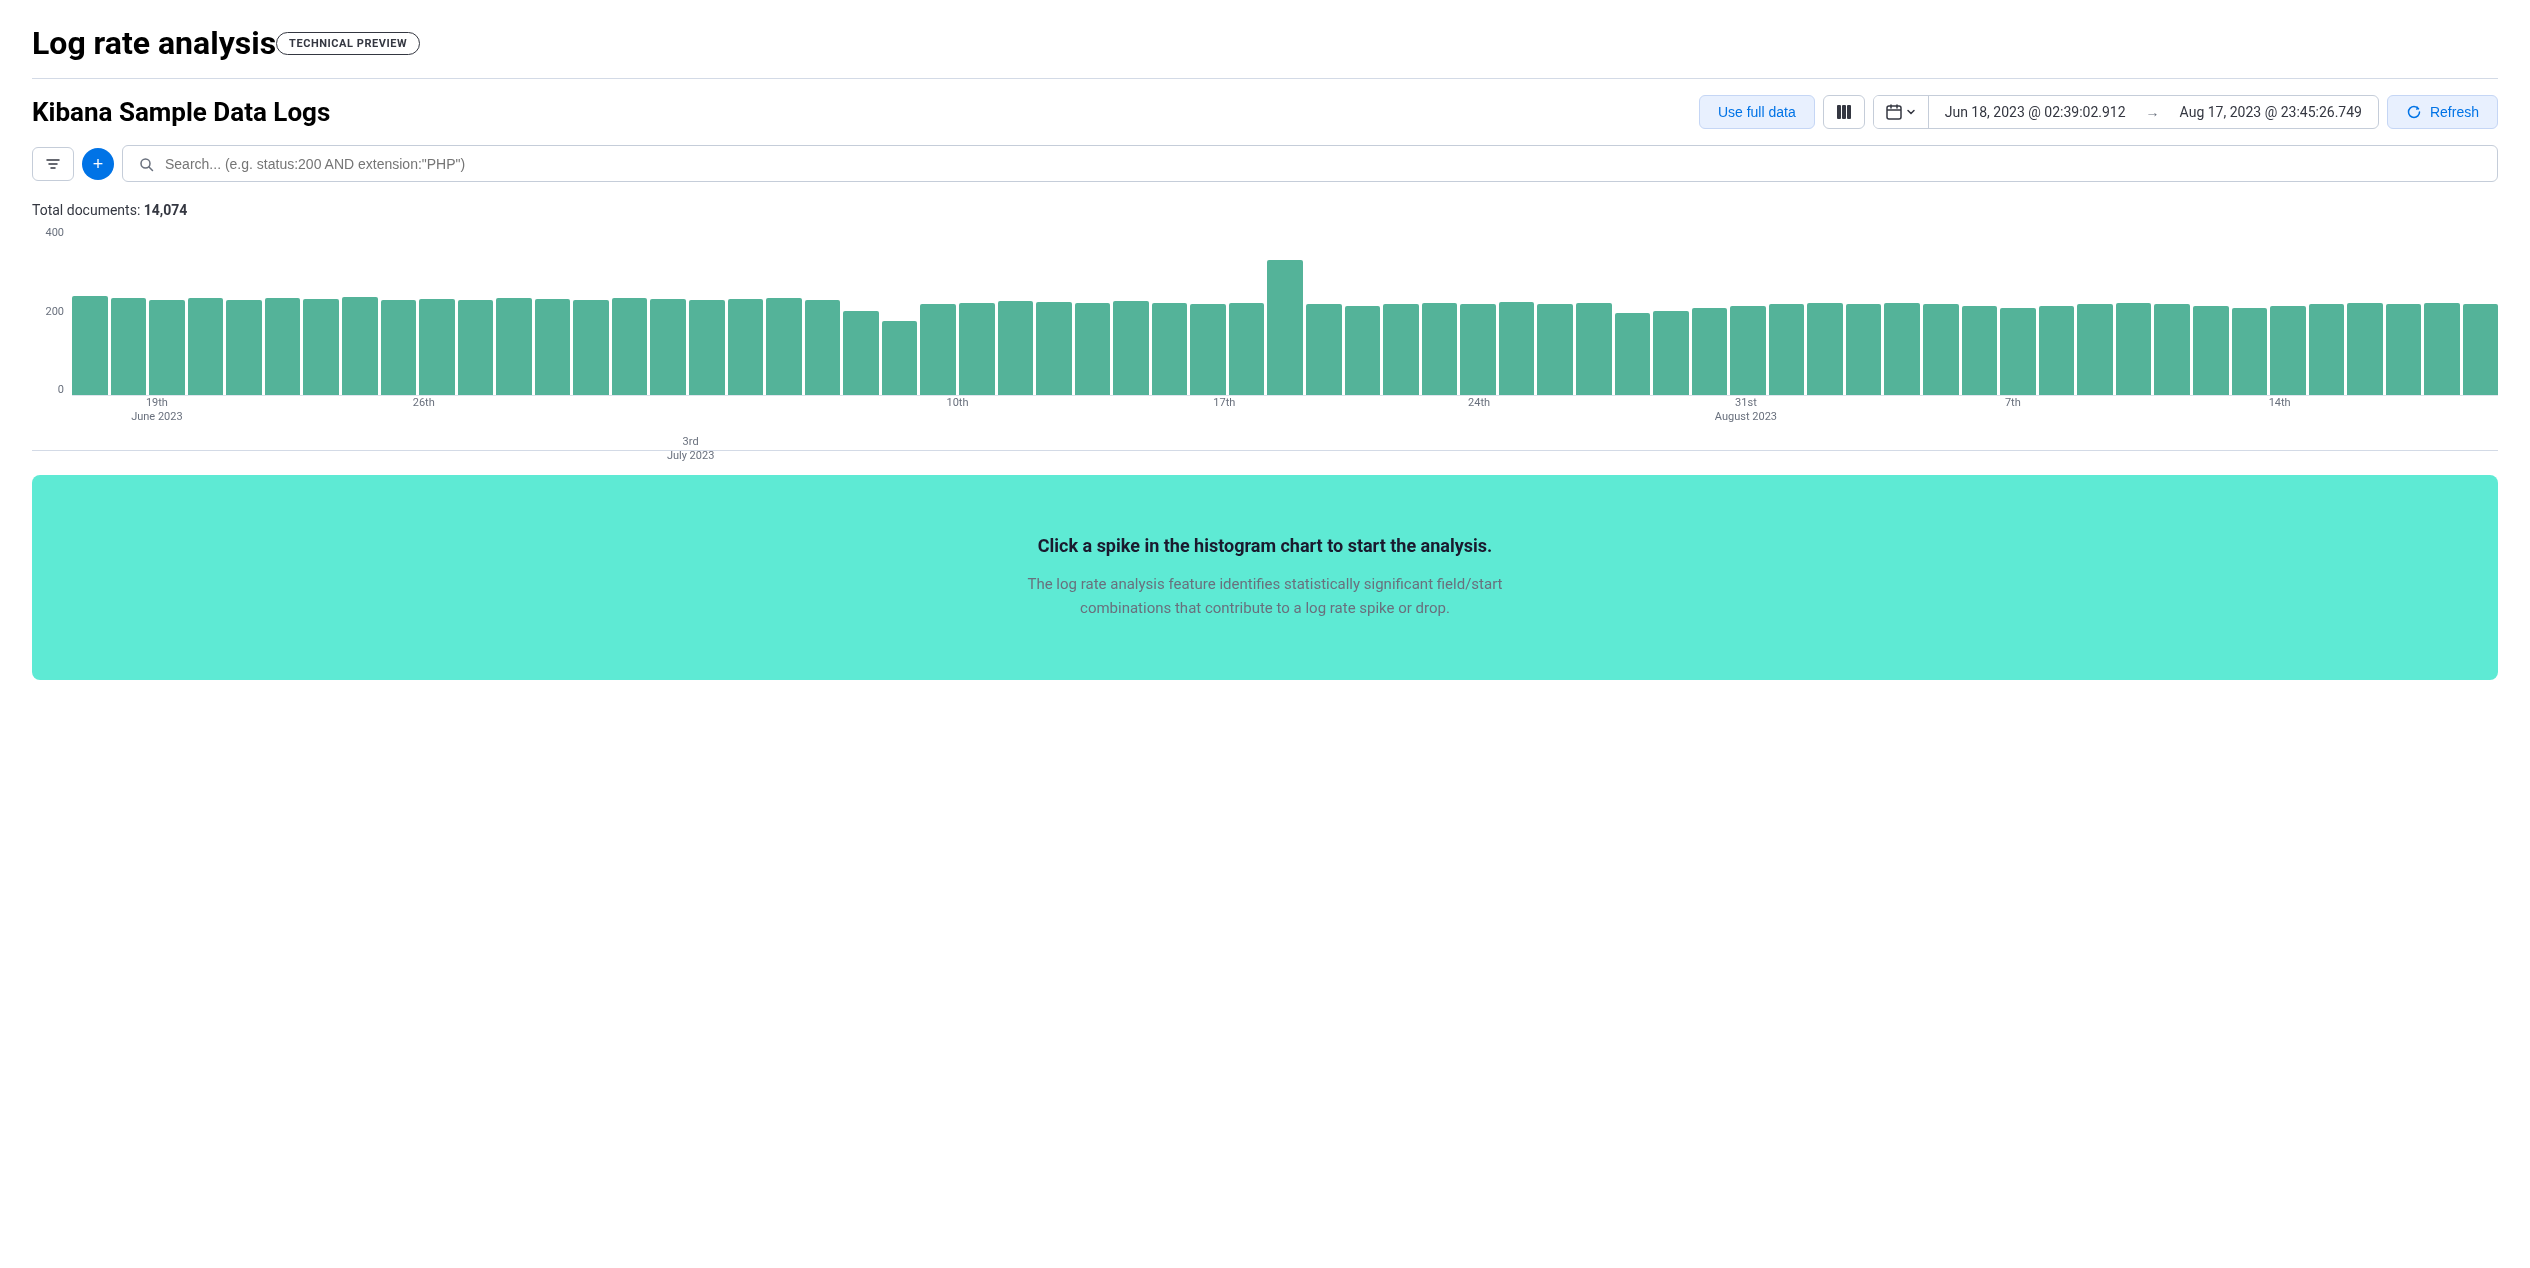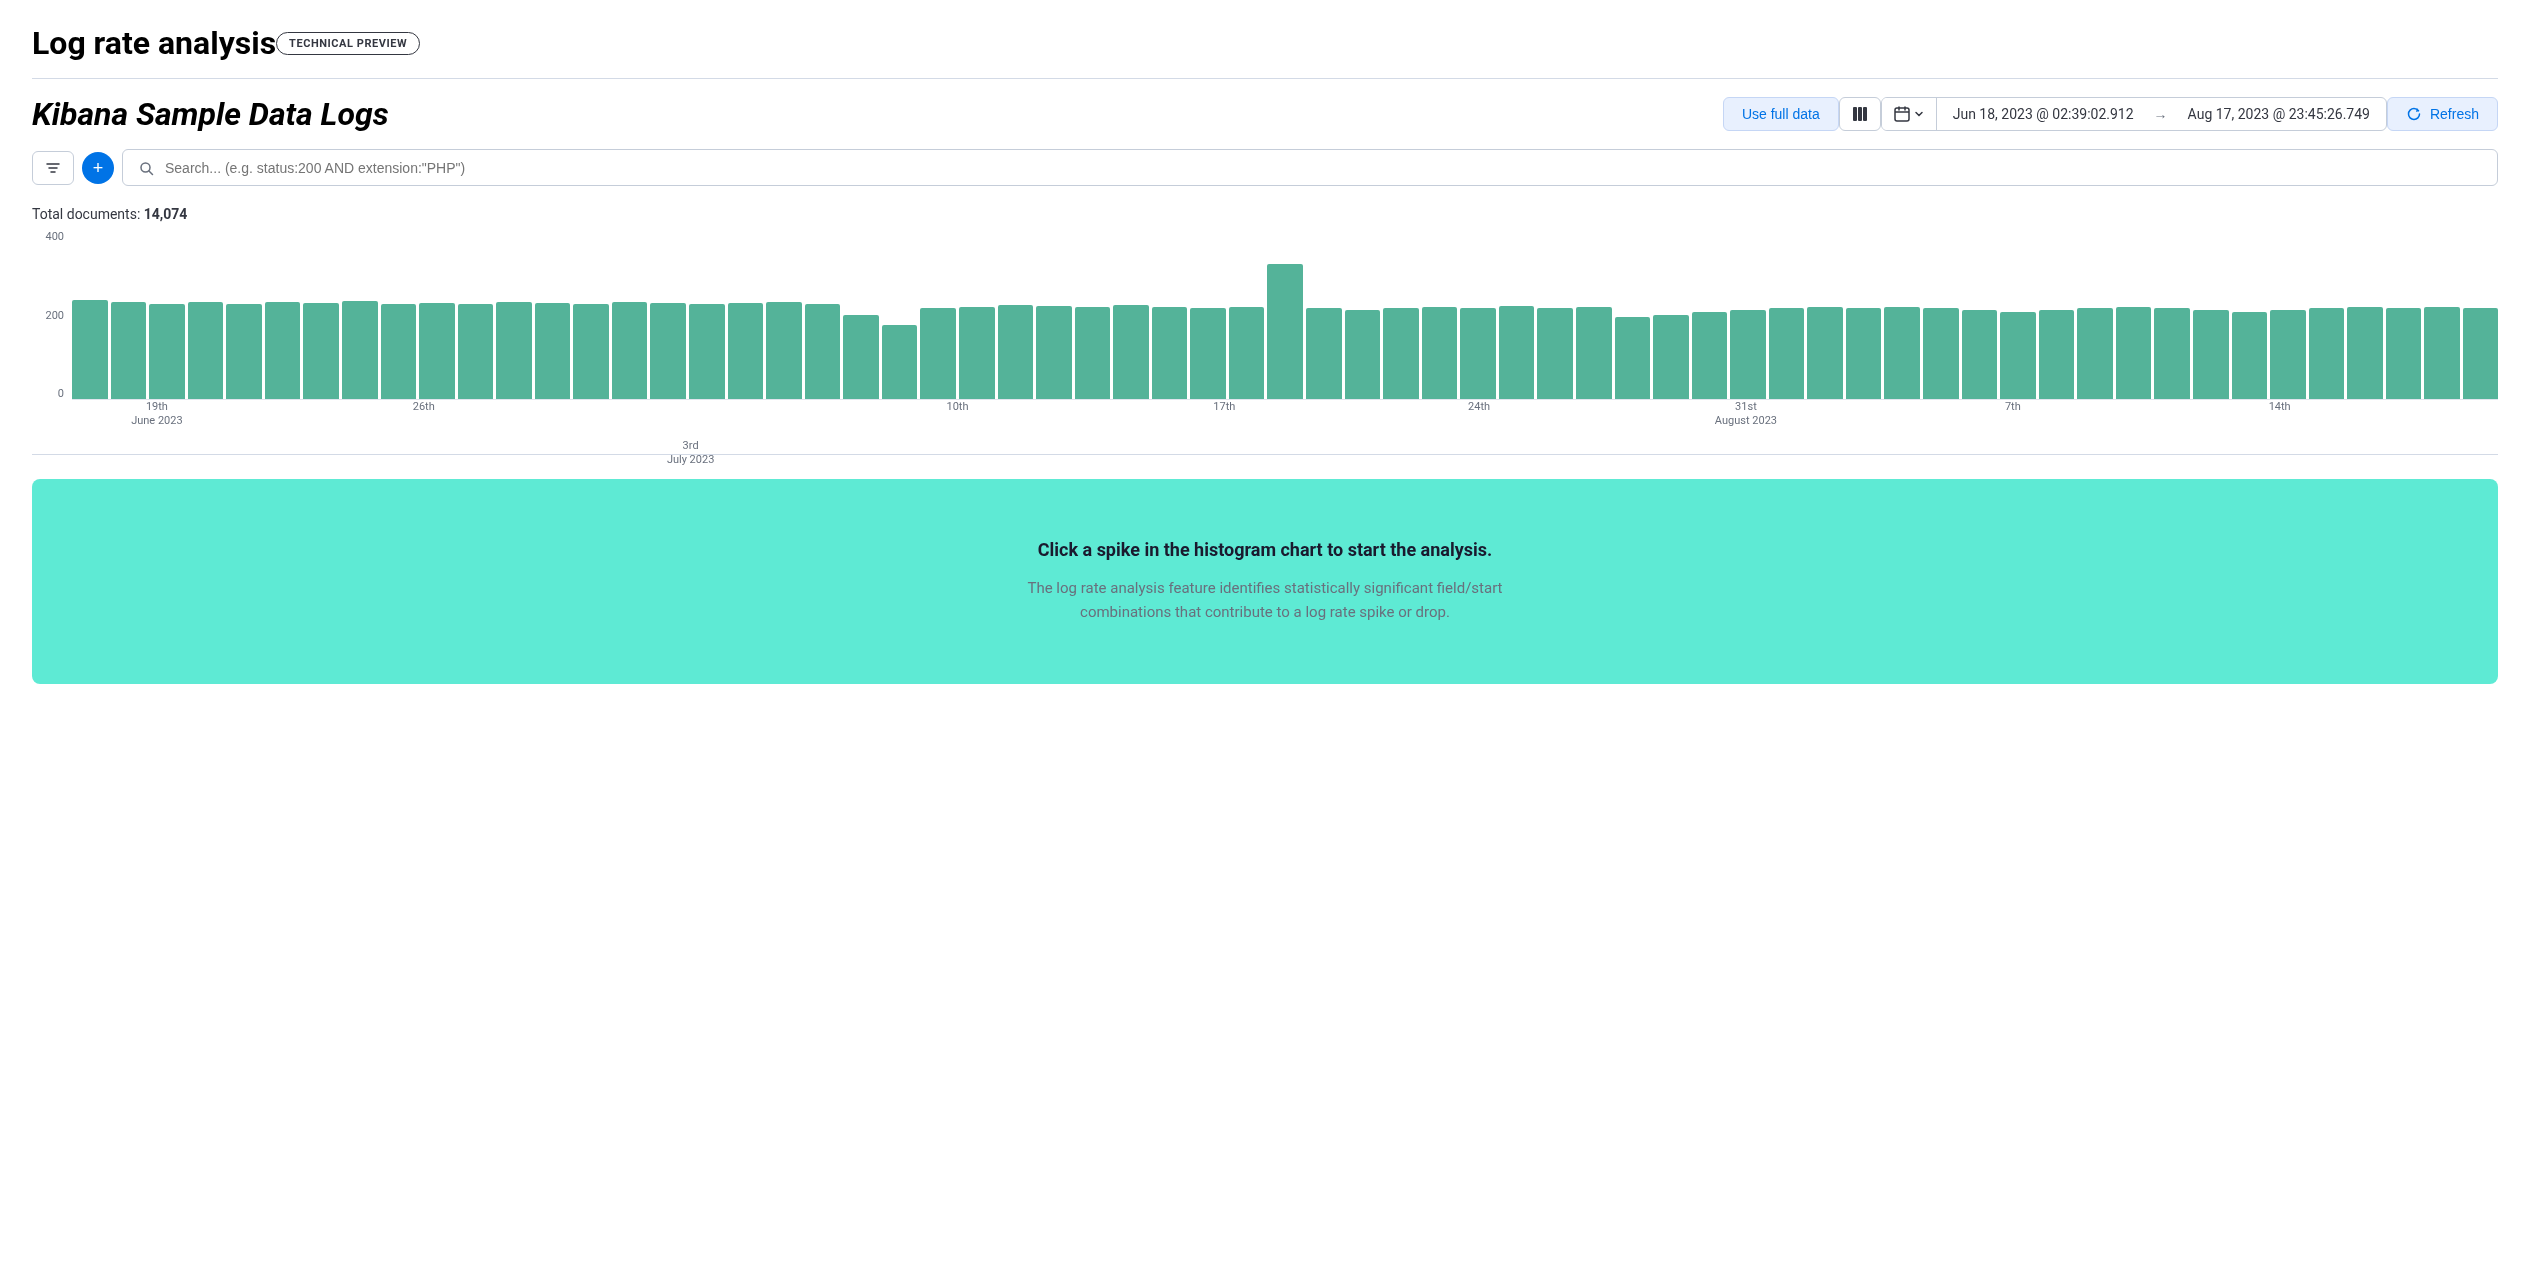--- a/index.html
+++ b/index.html
@@ -47,30 +47,30 @@
 
     
     .toolbar-row {
       display: flex;
       align-items: center;
       gap: 12px;
       margin-bottom: 16px;
     }
 
     .dataset-title {
-      font-size: 32px;
+      font-size: 26px;
       font-weight: 700;
       color: #000;
       flex-shrink: 0;
-      font-style: italic;
     }
 
     .toolbar-actions {
       display: flex;
       align-items: center;
+      gap: 8px;
       margin-left: auto;
     }
 
     .btn-use-full-data {
       background: #e8f0fe;
       color: #0073e6;
       border: 1px solid #c5d6f5;
       border-radius: 6px;
       padding: 8px 18px;
       font-size: 14px;

